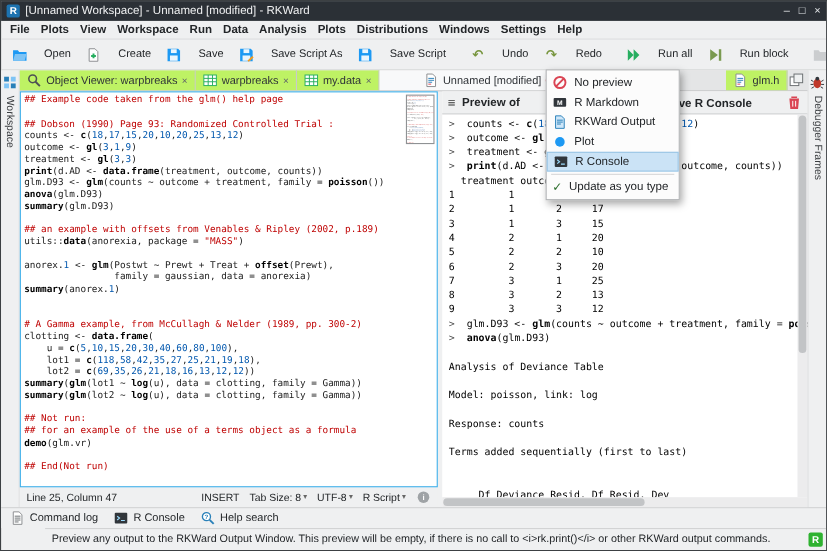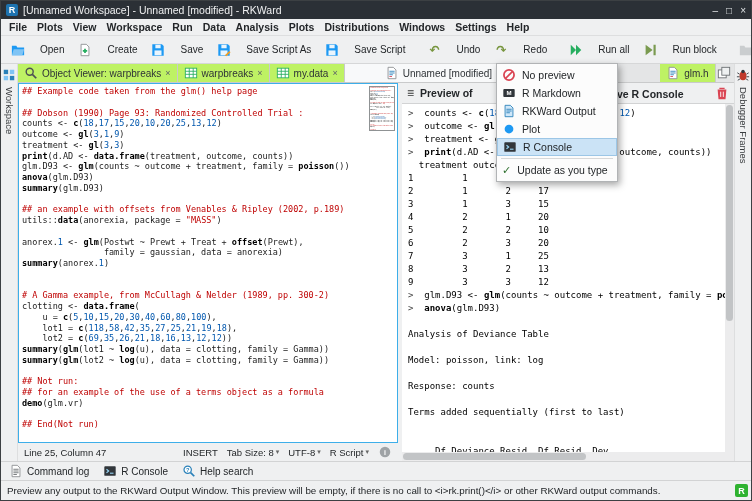--- a/index.html
+++ b/index.html
@@ -74,21 +74,21 @@
 .hscroll .thumb{position:absolute;left:1px;top:1px;bottom:1px;width:55%;background:#c2c4c6;border-radius:4px;}
 
 .popup{position:absolute;left:495px;top:62px;width:122px;background:#fcfcfc;border:1px solid #b1b3b5;box-shadow:2px 3px 7px rgba(0,0,0,.35);font-size:10.5px;z-index:60;padding:2px 0;}
 .pm-item{display:flex;align-items:center;gap:6px;height:18px;padding:0 8px 0 5px;white-space:nowrap;}
 .pm-item.selected{background:#cbe3f6;border:1px solid #9cc6e6;}
 .pm-sep{height:1px;background:#d7d8d9;margin:2px 4px;}
 .pm-check{color:#2c6e2c;font-size:11px;width:12px;text-align:center;}
 
 .bottom-tools{height:19px;background:#eff0f1;border-top:1px solid #d2d3d4;display:flex;align-items:center;font-size:10px;gap:4px;padding:0 3px;flex:0 0 auto;}
 .bt-btn{display:flex;align-items:center;gap:4px;padding:1px 5px;}
-.status-msg{height:20px;background:#eff0f1;border-top:1px solid #d2d3d4;display:flex;align-items:center;font-size:9.8px;padding:0 6px 0 6px;position:relative;flex:0 0 auto;}
+.status-msg{height:20px;background:#eff0f1;border-top:1px solid #d2d3d4;display:flex;align-items:center;font-size:9.8px;padding:0 6px 0 6px;position:relative;flex:0 0 auto;margin-left:40px;}
 .status-msg .msg{white-space:nowrap;overflow:hidden;max-width:700px;}
 .r-badge{position:absolute;right:3px;top:3px;width:13px;height:13px;background:#2eb230;color:#fff;font-size:9px;font-weight:bold;display:flex;align-items:center;justify-content:center;border-radius:2px;}
 </style>
 </head>
 <body>
 
 <div class="window">
 
   <div class="titlebar">
     <span class="app-badge">R</span>

